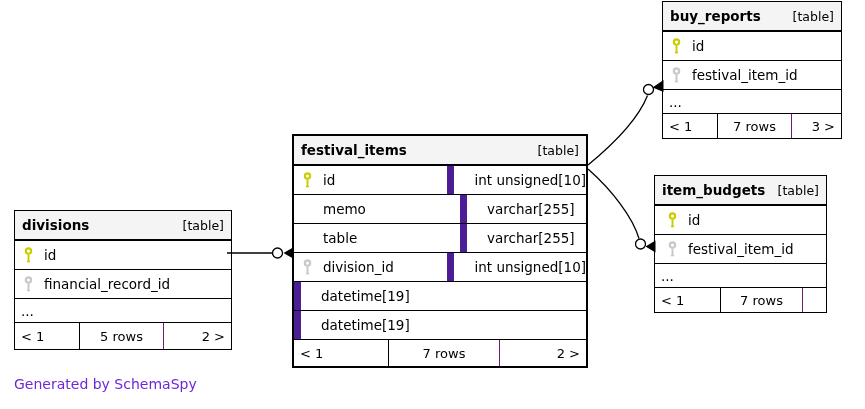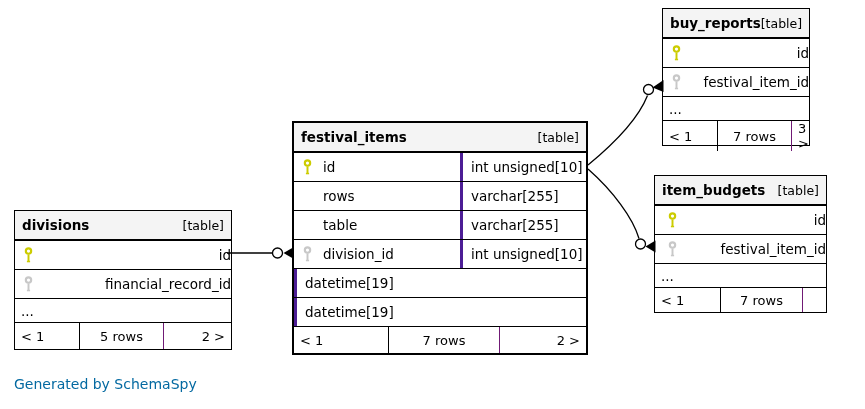--- a/index.html
+++ b/index.html
@@ -1,50 +1,50 @@
 <!DOCTYPE html>
 <html><head>
 <meta charset="utf-8">
 <style>
   html,body{margin:0;padding:0;background:#fff;}
   body{width:865px;height:409px;font-family:"DejaVu Sans",sans-serif;color:#000;}
   .canvas{position:relative;width:865px;height:409px;overflow:hidden;background:#fff;}
 
   .db-table{position:absolute;background:#fff;border:1.2px solid #000;box-sizing:border-box;}
-  .db-table.focus{border-width:2.5px;}
+  .db-table.focus{border-width:2.5px;margin-top:13px;}
 
   .thead{display:flex;justify-content:space-between;align-items:center;height:30px;
          background:#f4f4f4;border-bottom:2px solid #000;padding:0 7px;box-sizing:border-box;}
   .ttitle{font-weight:bold;font-size:13.5px;white-space:nowrap;}
   .tbadge{font-size:12.5px;white-space:nowrap;}
 
   .trow{display:flex;align-items:center;height:29px;border-bottom:1px solid #000;
-        box-sizing:border-box;padding-left:8px;font-size:13.5px;white-space:nowrap;justify-content:space-between;}
+        box-sizing:border-box;padding-left:8px;font-size:13.5px;white-space:nowrap;}
   .trow.ellipsis{height:24px;padding-left:6px;}
   .key-icon{width:11px;height:16px;margin-right:10px;flex:0 0 11px;}
   .key-spacer{width:11px;margin-right:10px;flex:0 0 11px;}
 
   
   .fi-name{display:flex;align-items:center;width:166px;box-sizing:border-box;
            padding-left:8px;height:100%;}
   .trow.twocol{padding-left:0;}
-  .fi-type{display:flex;align-items:center;flex:1;height:100%;border-left:3px solid #4c1d95;
-           box-sizing:border-box;padding-left:8px;}
+  .fi-type{display:flex;align-items:center;flex:1;height:100%;border-left:7px solid #4c1d95;
+           box-sizing:border-box;padding-left:20px;}
 
   .pager{display:grid;height:24px;box-sizing:border-box;font-size:13px;}
   .pager .pcell{display:flex;align-items:center;box-sizing:border-box;padding:0 6px;}
   .pager .pcell.mid{justify-content:center;border-left:1px solid #000;border-right:1px solid #701a75;}
   .pager .pcell.next{justify-content:flex-end;}
 
   .edges{position:absolute;left:0;top:0;pointer-events:none;}
   .edge-line{fill:none;stroke:#000;stroke-width:1.3;}
   .edge-dot{fill:#fff;stroke:#000;stroke-width:1.3;}
   .edge-arrow{fill:#000;stroke:none;}
 
-  .gen-note{position:absolute;left:14px;top:376px;font-size:14px;color:#0369a1;}
+  .gen-note{position:absolute;left:14px;top:376px;font-size:14px;color:#6d28d9;}
 </style>
 </head>
 <body>
 
 <div class="canvas">
 
   <svg width="0" height="0" style="position:absolute" aria-hidden="true">
     <defs>
       <g id="key-shape">
         <path fill="currentColor" fill-rule="evenodd" d="M6 0.4 A4.2 4.2 0 1 0 6 8.8 A4.2 4.2 0 1 0 6 0.4 Z
@@ -92,21 +92,21 @@
         <svg class="key-icon" viewBox="0 0 12 18" color="#cccc00">
             <use href="#key-shape"></use>
           </svg>
         <span>id</span>
       </span>
       <span class="fi-type">int unsigned[10]</span>
     </div>
     <div class="trow twocol">
       <span class="fi-name">
         <span class="key-spacer"></span>
-        <span>rows</span>
+        <span>memo</span>
       </span>
       <span class="fi-type">varchar[255]</span>
     </div>
     <div class="trow twocol">
       <span class="fi-name">
         <span class="key-spacer"></span>
         <span>table</span>
       </span>
       <span class="fi-type">varchar[255]</span>
     </div>
@@ -125,21 +125,21 @@
     <div class="trow twocol">
       <span class="fi-type">datetime[19]</span>
     </div>
     <div class="pager" style="grid-template-columns:94px 112px auto;height:26px;">
       <span class="pcell prev">&lt; 1</span>
       <span class="pcell mid">7 rows</span>
       <span class="pcell next">2 &gt;</span>
     </div>
   </div>
 
-  <div class="db-table" style="left:662px;top:8px;width:148px">
+  <div class="db-table" style="left:662px;top:1px;width:180px">
     <div class="thead">
       <span class="ttitle">buy_reports</span>
       <span class="tbadge">[table]</span>
     </div>
     <div class="trow">
       <svg class="key-icon" viewBox="0 0 12 18" color="#cccc00">
           <use href="#key-shape"></use>
         </svg>
       <span>id</span>
     </div>

